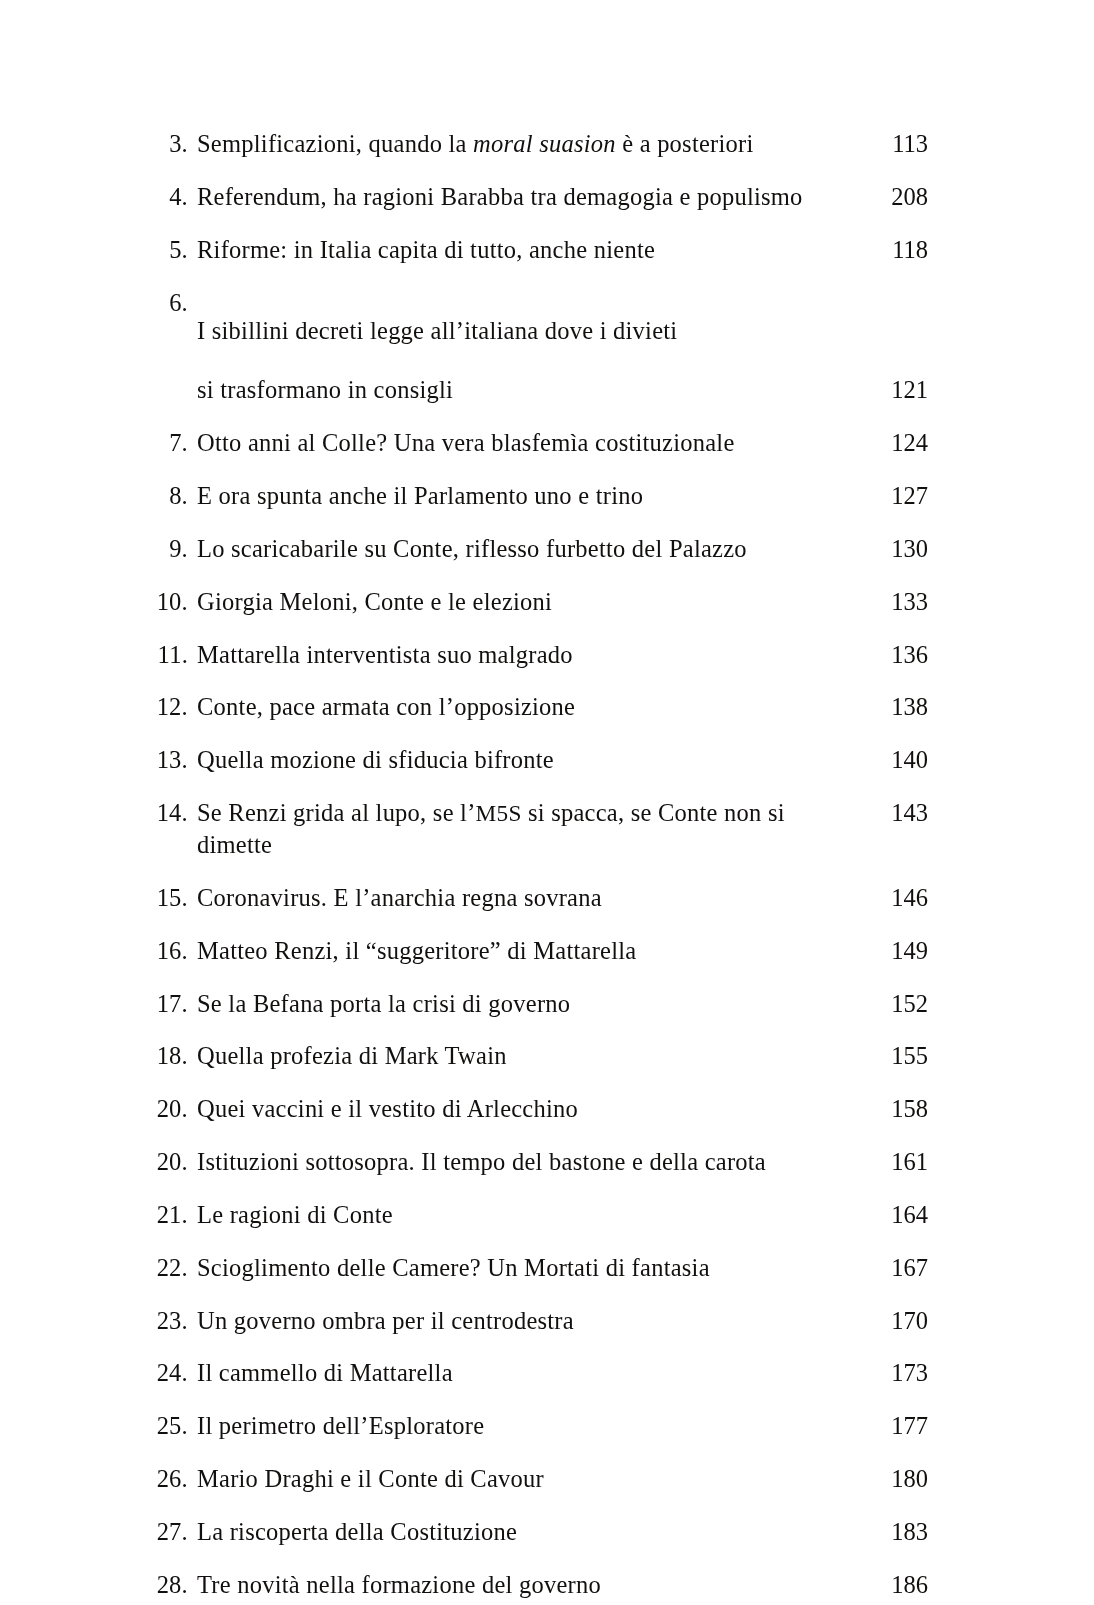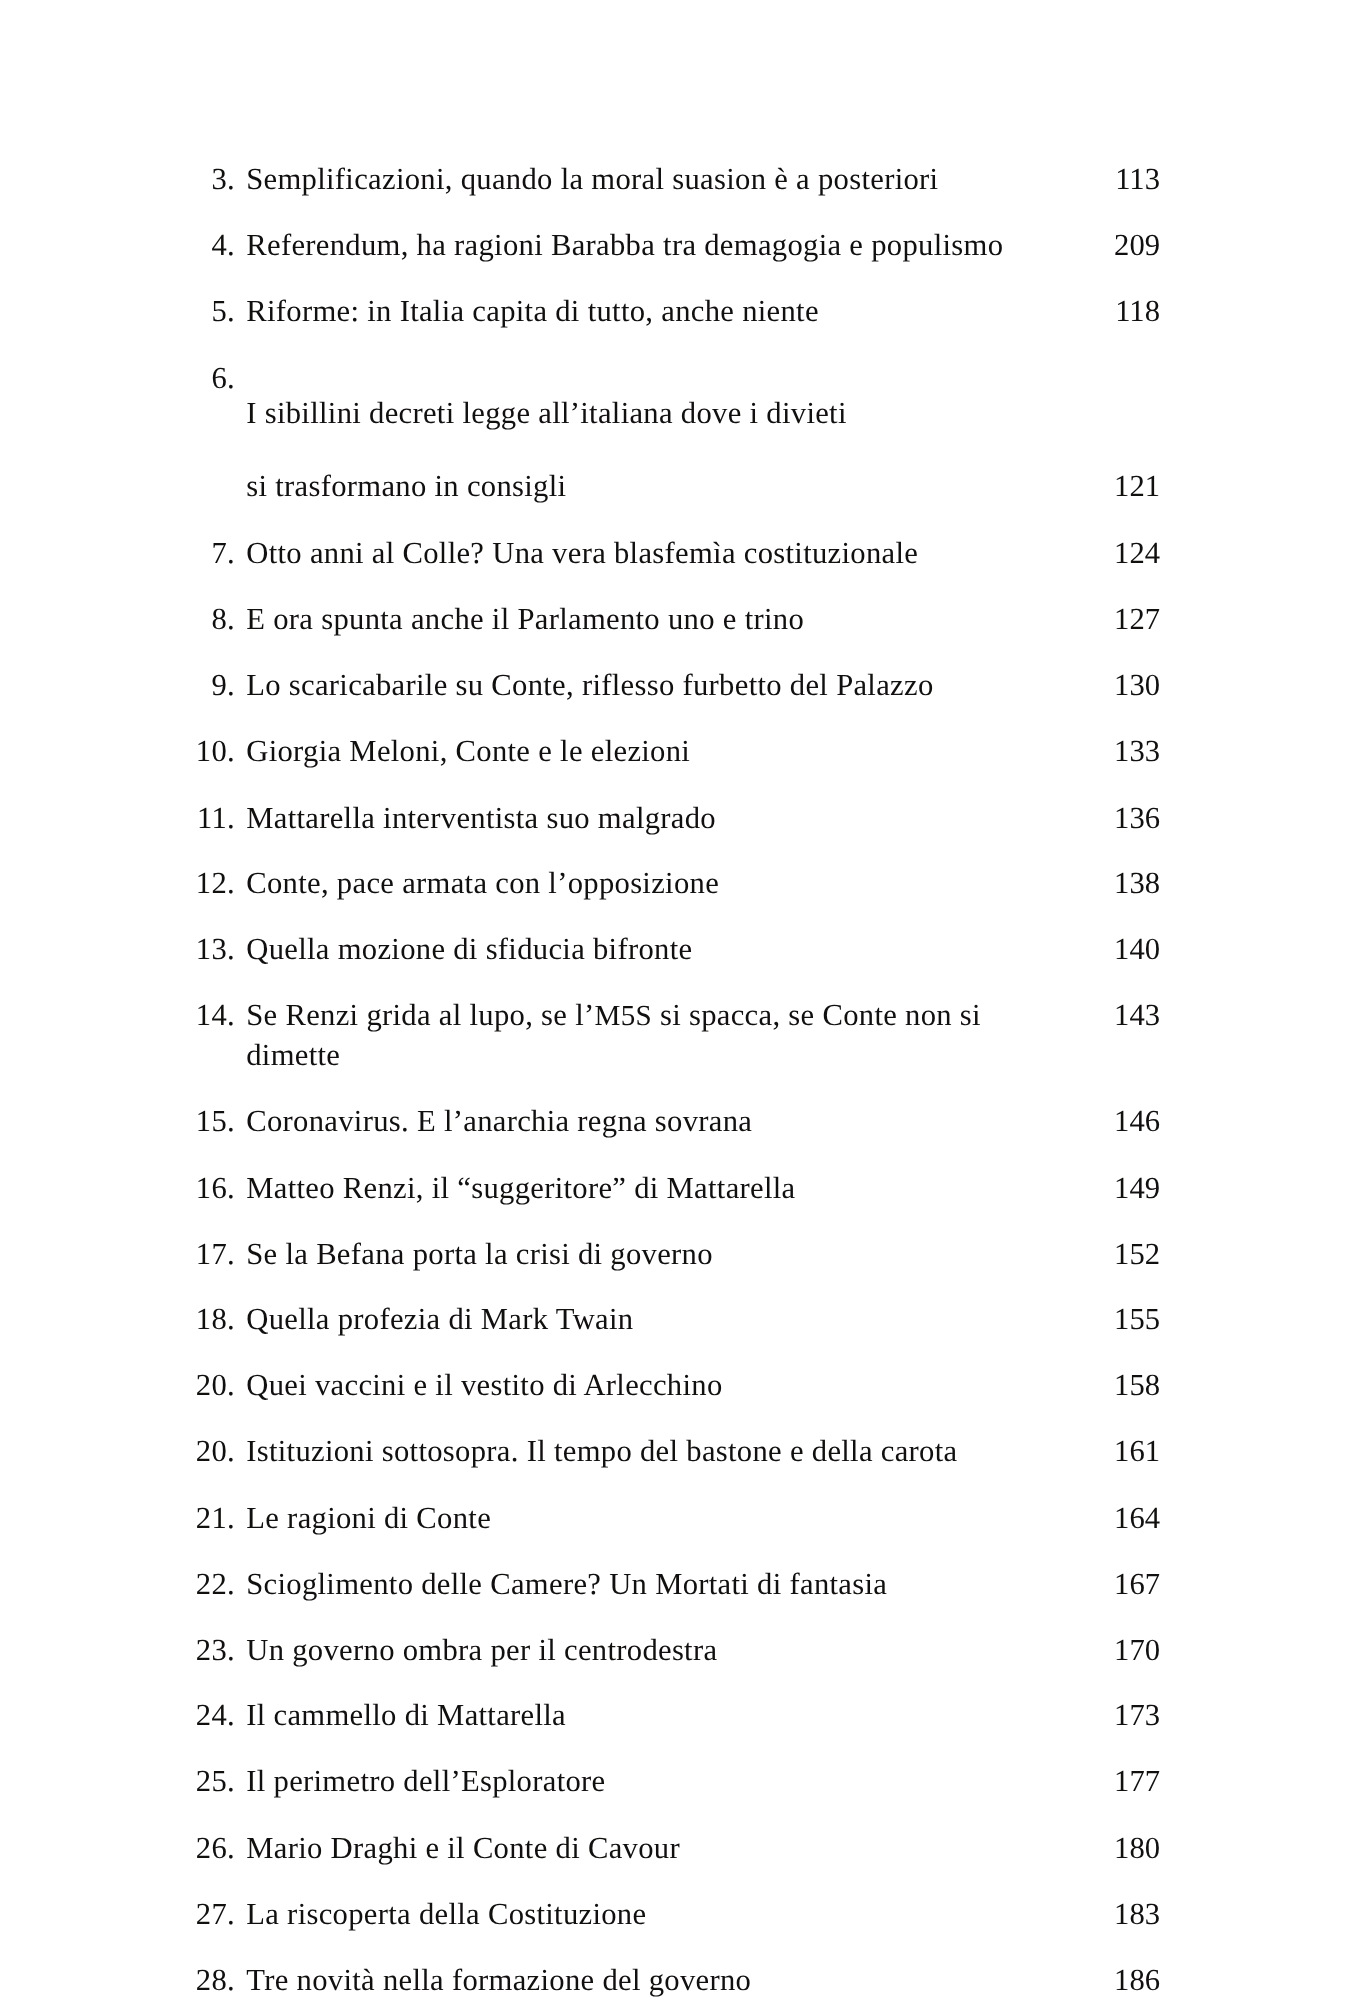--- a/index.html
+++ b/index.html
@@ -59,20 +59,21 @@
     min-width: 56px;
     white-space: nowrap;
     padding-left: 18px;
   }
   
   .toc-entry.multiline .entry-page {
     align-self: flex-end;
     margin-top: 41px;
   }
   .em {
+    font-style: italic;
     text-align: right;
   }
   .smallcaps {
     font-variant: small-caps;
     font-size: 0.95em;
   }
   .index-entry {
     display: flex;
     align-items: baseline;
     justify-content: space-between;
@@ -95,21 +96,21 @@
           <span class="entry-num">3.</span>
           <span class="entry-title"><span>Semplificazioni, quando la </span><span class="em">moral suasion</span><span> è a posteriori</span></span>
         </div>
         <div class="entry-page">113</div>
       </div>
       <div class="toc-entry">
         <div class="entry-text">
           <span class="entry-num">4.</span>
           <span class="entry-title">Referendum, ha ragioni Barabba tra demagogia e populismo</span>
         </div>
-        <div class="entry-page">209</div>
+        <div class="entry-page">208</div>
       </div>
       <div class="toc-entry">
         <div class="entry-text">
           <span class="entry-num">5.</span>
           <span class="entry-title">Riforme: in Italia capita di tutto, anche niente</span>
         </div>
         <div class="entry-page">118</div>
       </div>
       <div class="toc-entry multiline">
         <div class="entry-text">

